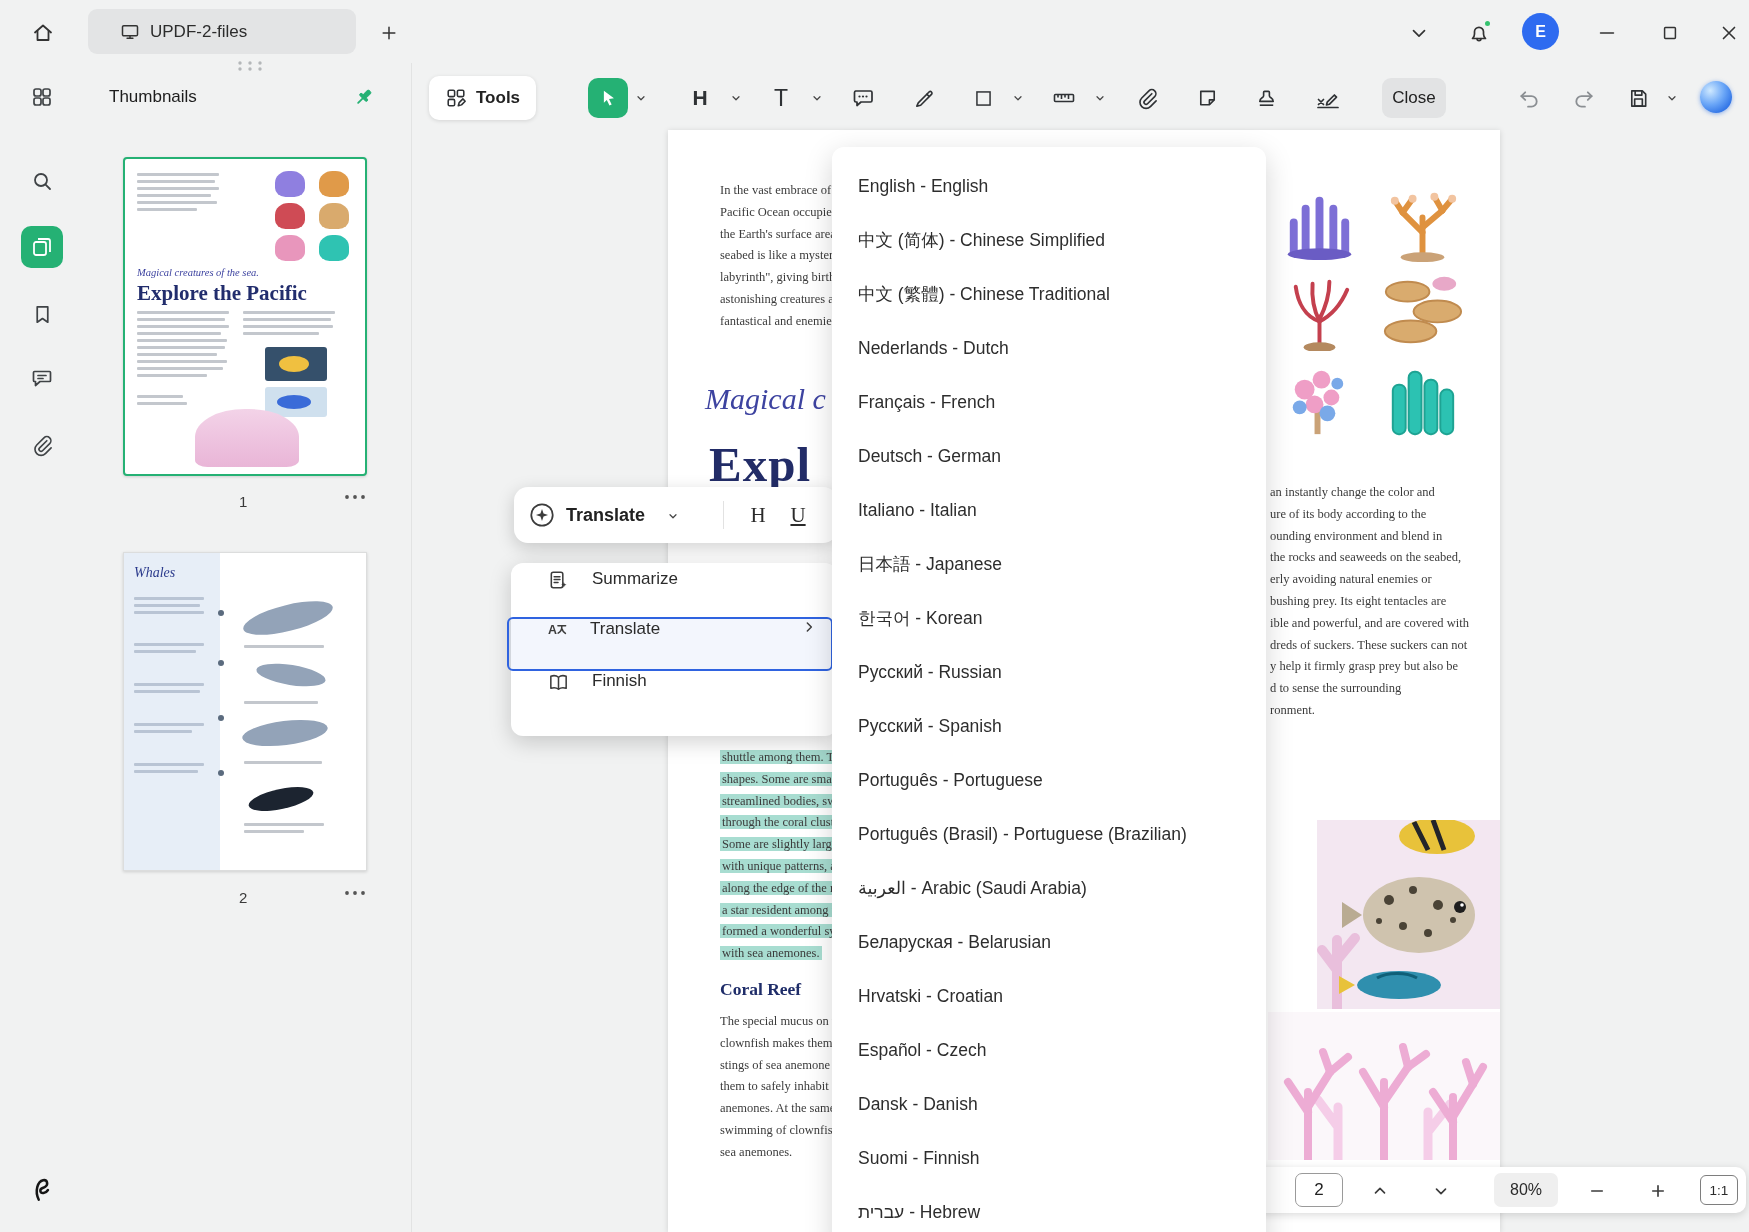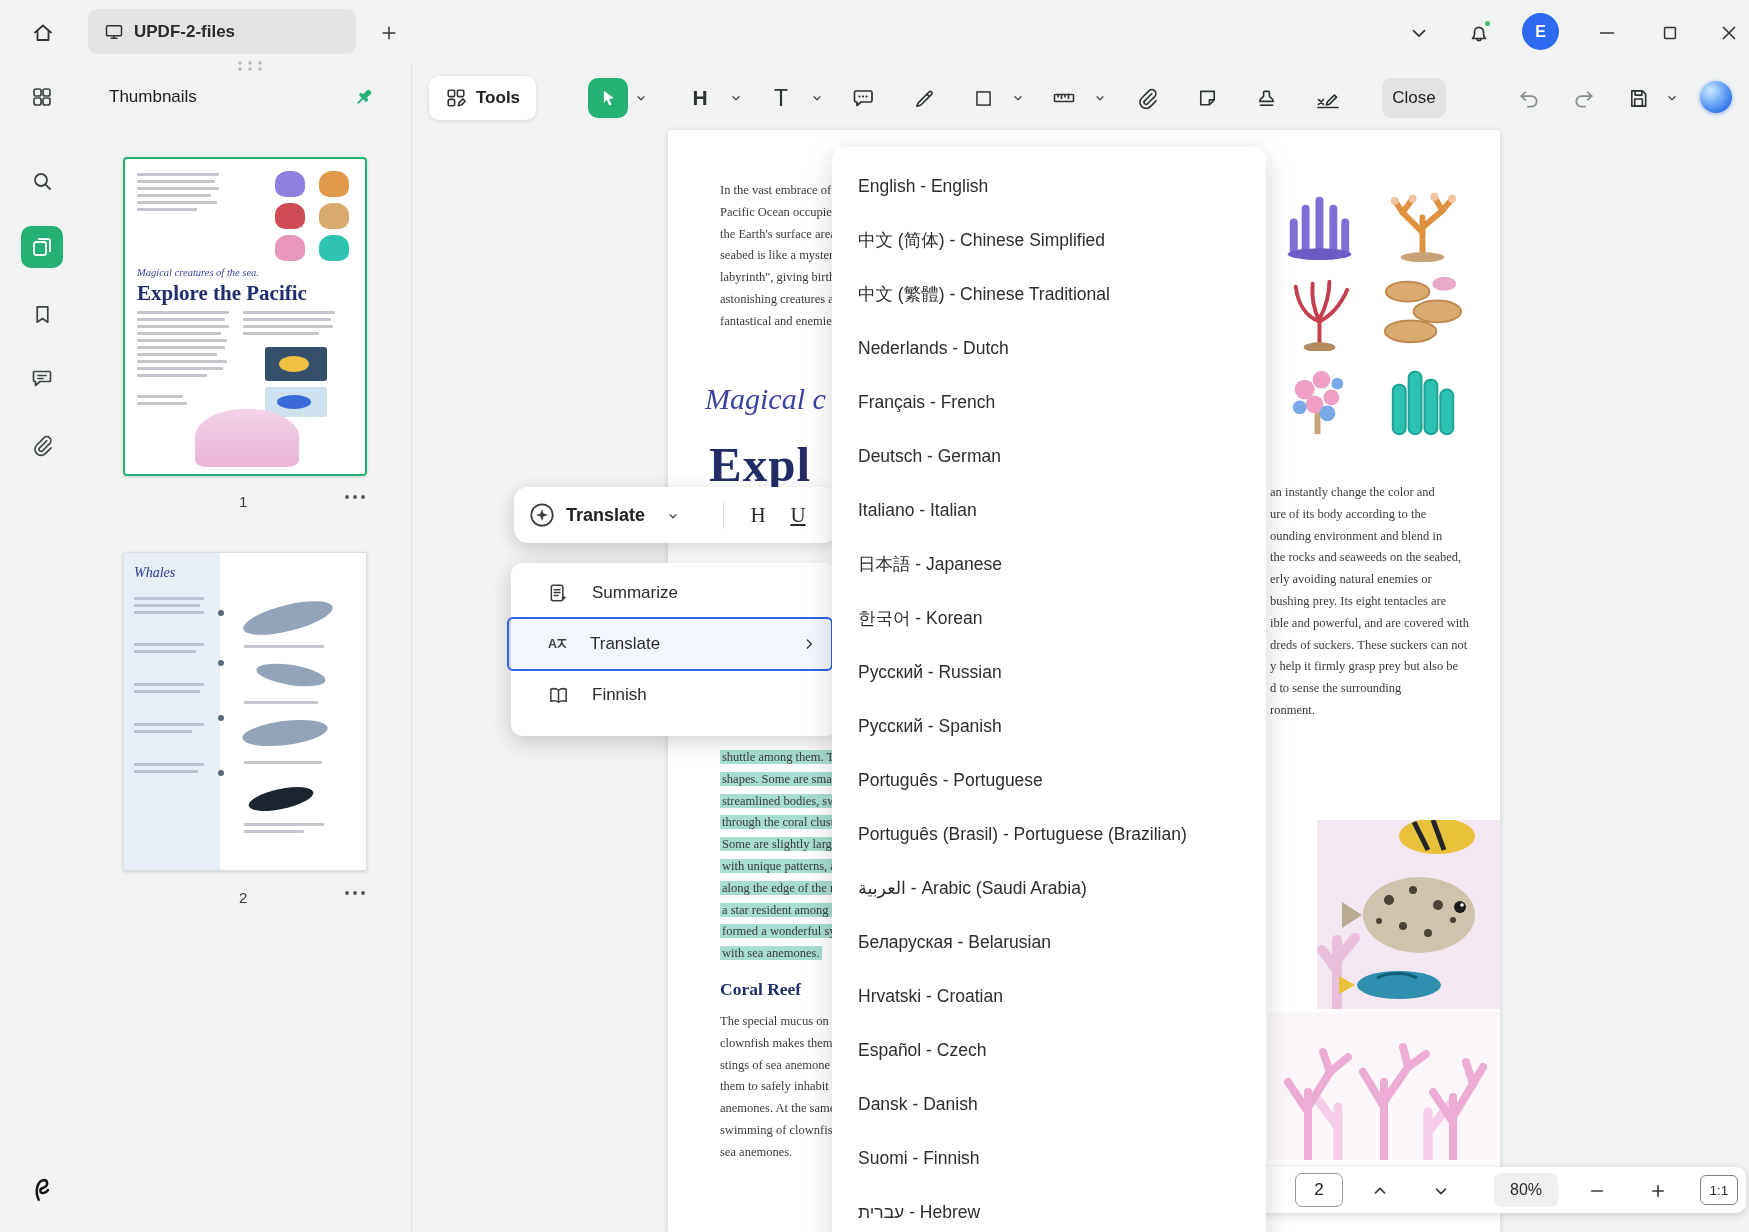--- a/index.html
+++ b/index.html
@@ -4,21 +4,21 @@
 <style>
   * { margin:0; padding:0; box-sizing:border-box; }
   html,body { width:1749px; height:1232px; }
   body { font-family:"Liberation Sans",sans-serif; background:#f1f2f2; color:#2c2c2c; }
   .abs { position:absolute; }
   .app { position:relative; width:1749px; height:1232px; background:#f1f2f2; overflow:hidden; }
 
   
   .topbar { position:absolute; left:0; top:0; width:1749px; height:63px; }
   .home-btn { left:26px; top:16px; width:34px; height:34px; display:flex; align-items:center; justify-content:center; border-radius:8px; cursor:pointer; }
-  .tab { left:88px; top:9px; width:268px; height:45px; background:#e3e4e5; border-radius:9px; display:flex; align-items:center; gap:10px; padding:0 16px; font-size:17px; color:#2c2c2c; cursor:pointer;font-weight:bold; }
+  .tab { left:88px; top:9px; width:268px; height:45px; background:#e3e4e5; border-radius:9px; display:flex; align-items:center; gap:10px; padding:0 32px; font-size:17px; color:#2c2c2c; cursor:pointer; }
   .tab-add { left:376px; top:20px; width:26px; height:26px; display:flex; align-items:center; justify-content:center; cursor:pointer; }
   .top-right-btn { top:18px; width:30px; height:30px; display:flex; align-items:center; justify-content:center; cursor:pointer; }
   .avatar { left:1522px; top:13px; width:37px; height:37px; border-radius:50%; background:#2e6bf0; color:#fff; font-weight:bold; font-size:16px; display:flex; align-items:center; justify-content:center; cursor:pointer; }
   .bell-dot { position:absolute; right:2px; top:1px; width:9px; height:9px; border-radius:50%; background:#35c26e; border:2px solid #f1f2f2; }
 
   
   .rail { position:absolute; left:0; top:63px; width:84px; height:1169px; }
   .rail-btn { left:21px; width:42px; height:42px; display:flex; align-items:center; justify-content:center; border-radius:10px; cursor:pointer; }
   .rail-btn.active { background:#25b174; }
 
@@ -55,21 +55,21 @@
   .coral-grid { position:absolute; left:602px; top:43px; width:202px; height:262px; display:grid; grid-template-columns:1fr 1fr; grid-auto-rows:1fr; gap:4px; }
 
   
   .sel-pill { left:102px; top:424px; width:323px; height:56px; background:#fff; border-radius:14px; box-shadow:0 5px 18px rgba(0,0,0,.18); z-index:5; display:flex; align-items:center; }
   .pill-label { font-size:18px; font-weight:bold; color:#222; }
   .pill-divider { width:1px; height:28px; background:#e2e2e2; margin:0 14px 0 10px; }
   .pill-fmt { width:40px; height:40px; display:flex; align-items:center; justify-content:center; font-family:"Liberation Serif",serif; font-size:21px; color:#2b2b2b; cursor:pointer; }
 
   
   .ctx-menu { left:99px; top:500px; width:326px; height:173px; background:#fff; border-radius:12px; box-shadow:0 6px 22px rgba(0,0,0,.18); z-index:5; padding-top:6px; }
-  .ctx-row { position:relative; height:48px; display:flex; align-items:center; padding-left:36px; gap:22px; font-size:17px; color:#2b2b2b; cursor:pointer; }
+  .ctx-row { position:relative; height:48px; display:flex; align-items:flex-start; padding-left:36px; gap:22px; font-size:17px; color:#2b2b2b; cursor:pointer; }
   .ctx-row.selected-row { height:54px; margin-left:-4px; width:326px; border:2.5px solid #2f63e0; border-radius:6px; background:rgba(47,99,224,.06); }
 
   
   .lang-menu { left:420px; top:84px; width:434px; height:1105px; background:#fff; border-radius:12px; box-shadow:0 8px 28px rgba(0,0,0,.17); z-index:6; padding-top:12px; overflow:hidden; }
   .lang-item { height:54px; display:flex; align-items:center; padding-left:26px; font-size:17.5px; color:#2d2d2d; cursor:pointer; white-space:nowrap; }
 
   
   .statusbar { left:820px; top:1104px; width:514px; height:46px; background:#fff; border-radius:10px; box-shadow:0 2px 8px rgba(0,0,0,.15); z-index:4; }
   .sb-btn { top:11px; width:26px; height:26px; display:flex; align-items:center; justify-content:center; cursor:pointer; color:#3c3c3c; }
   .page-box { left:63px; top:6px; width:48px; height:34px; border:1.5px solid #9a9a9a; border-radius:7px; display:flex; align-items:center; justify-content:center; font-size:17px; color:#222; cursor:text; }

